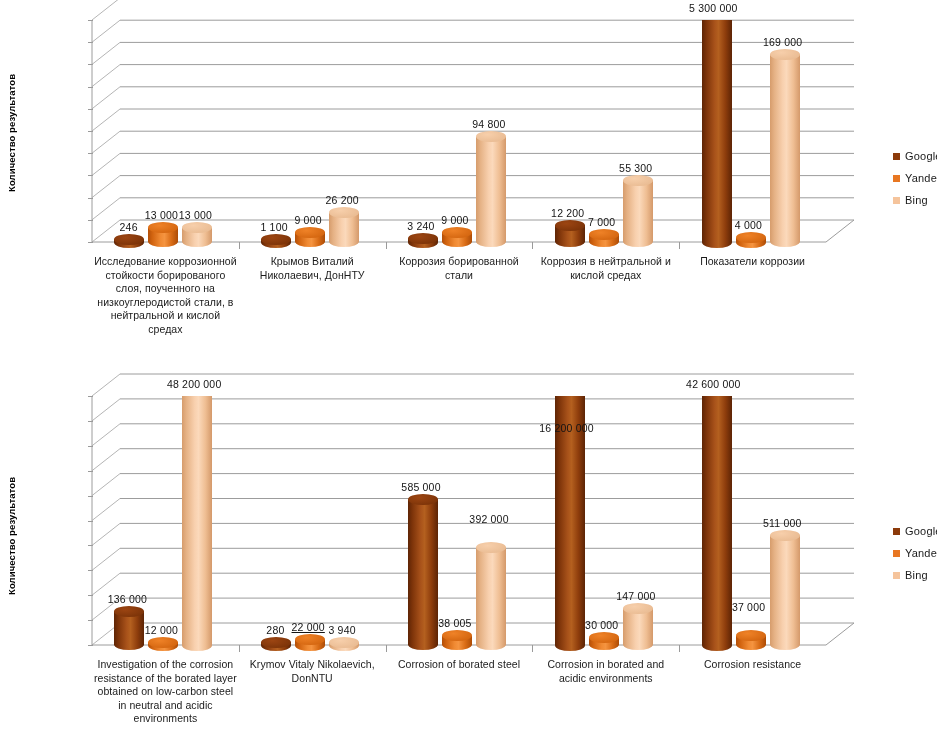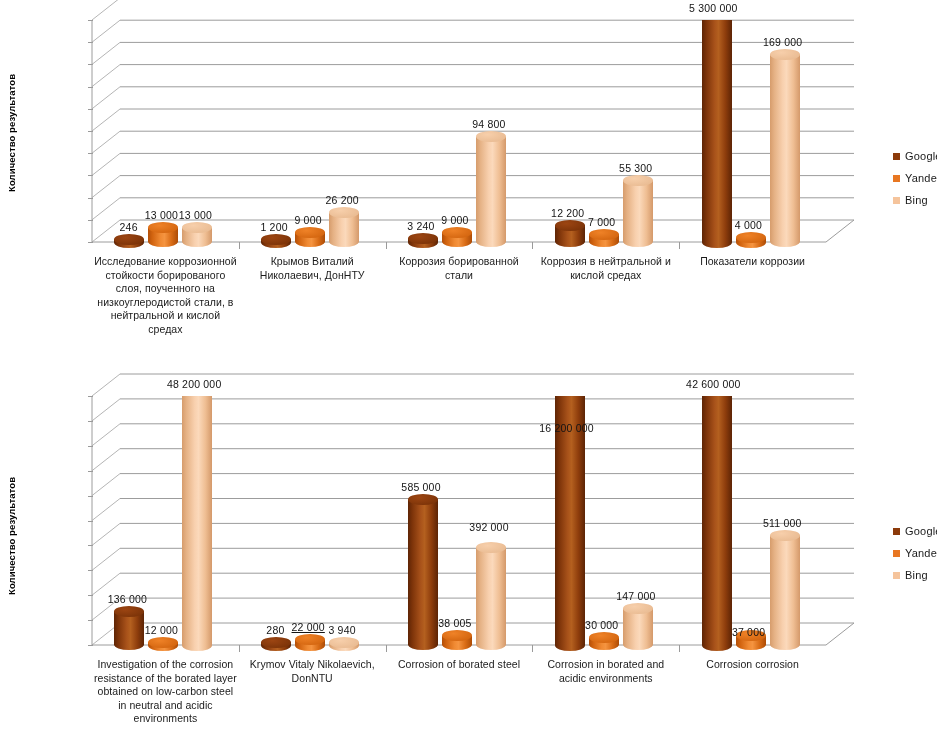--- a/index.html
+++ b/index.html
@@ -115,21 +115,21 @@
         <div class="body" style="height: 14.43px; background: linear-gradient(90deg, rgb(214, 156, 108) 0%, rgb(229, 177, 132) 14%, rgb(248, 208, 174) 42%, rgb(251, 217, 187) 55%, rgb(239, 190, 147) 78%, rgb(212, 153, 106) 100%);"></div>
         <div class="base" style="top: 8.93px; height: 11px; background: linear-gradient(90deg, rgb(214, 156, 108) 0%, rgb(229, 177, 132) 14%, rgb(248, 208, 174) 42%, rgb(251, 217, 187) 55%, rgb(239, 190, 147) 78%, rgb(212, 153, 106) 100%);"></div>
         <div class="cap" style="top: -5.5px; height: 11px; background: radial-gradient(at 38% 32%, rgb(247, 207, 171) 0%, rgb(233, 187, 146) 80%);"></div>
       </div>
       <div class="val-label" style="z-index: 40; left: 178.7px; top: 209.07px;">13 000</div>
       <div class="bar" style="left: 261.2px; top: 239px; width: 30px; height: 3px; z-index: 10;">
         <div class="body" style="height: 3px; background: linear-gradient(90deg, rgb(94, 37, 5) 0%, rgb(124, 51, 9) 14%, rgb(168, 82, 26) 42%, rgb(180, 96, 31) 55%, rgb(142, 61, 12) 78%, rgb(92, 36, 5) 100%);"></div>
         <div class="base" style="top: -2.5px; height: 11px; background: linear-gradient(90deg, rgb(94, 37, 5) 0%, rgb(124, 51, 9) 14%, rgb(168, 82, 26) 42%, rgb(180, 96, 31) 55%, rgb(142, 61, 12) 78%, rgb(92, 36, 5) 100%);"></div>
         <div class="cap" style="top: -5.5px; height: 11px; background: radial-gradient(at 38% 32%, rgb(156, 69, 18) 0%, rgb(123, 51, 8) 80%);"></div>
       </div>
-      <div class="val-label" style="z-index: 40; left: 260.45px; top: 220.5px;">1 200</div>
+      <div class="val-label" style="z-index: 40; left: 260.45px; top: 220.5px;">1 100</div>
       <div class="bar" style="left: 295.2px; top: 232.01px; width: 30px; height: 9.99px; z-index: 11;">
         <div class="body" style="height: 9.99px; background: linear-gradient(90deg, rgb(179, 79, 8) 0%, rgb(209, 99, 15) 14%, rgb(240, 138, 51) 42%, rgb(245, 148, 64) 55%, rgb(217, 108, 22) 78%, rgb(173, 76, 6) 100%);"></div>
         <div class="base" style="top: 4.49px; height: 11px; background: linear-gradient(90deg, rgb(179, 79, 8) 0%, rgb(209, 99, 15) 14%, rgb(240, 138, 51) 42%, rgb(245, 148, 64) 55%, rgb(217, 108, 22) 78%, rgb(173, 76, 6) 100%);"></div>
         <div class="cap" style="top: -5.5px; height: 11px; background: radial-gradient(at 38% 32%, rgb(239, 130, 39) 0%, rgb(211, 101, 15) 80%);"></div>
       </div>
       <div class="val-label" style="z-index: 40; left: 294.45px; top: 213.51px;">9 000</div>
       <div class="bar" style="left: 329.2px; top: 212.918px; width: 30px; height: 29.082px; z-index: 12;">
         <div class="body" style="height: 29.082px; background: linear-gradient(90deg, rgb(214, 156, 108) 0%, rgb(229, 177, 132) 14%, rgb(248, 208, 174) 42%, rgb(251, 217, 187) 55%, rgb(239, 190, 147) 78%, rgb(212, 153, 106) 100%);"></div>
         <div class="base" style="top: 23.582px; height: 11px; background: linear-gradient(90deg, rgb(214, 156, 108) 0%, rgb(229, 177, 132) 14%, rgb(248, 208, 174) 42%, rgb(251, 217, 187) 55%, rgb(239, 190, 147) 78%, rgb(212, 153, 106) 100%);"></div>
         <div class="cap" style="top: -5.5px; height: 11px; background: radial-gradient(at 38% 32%, rgb(247, 207, 171) 0%, rgb(233, 187, 146) 80%);"></div>
@@ -304,21 +304,21 @@
         <div class="body" style="height: 9.462px; background: linear-gradient(90deg, rgb(179, 79, 8) 0%, rgb(209, 99, 15) 14%, rgb(240, 138, 51) 42%, rgb(245, 148, 64) 55%, rgb(217, 108, 22) 78%, rgb(173, 76, 6) 100%);"></div>
         <div class="base" style="top: 3.962px; height: 11px; background: linear-gradient(90deg, rgb(179, 79, 8) 0%, rgb(209, 99, 15) 14%, rgb(240, 138, 51) 42%, rgb(245, 148, 64) 55%, rgb(217, 108, 22) 78%, rgb(173, 76, 6) 100%);"></div>
         <div class="cap" style="top: -5.5px; height: 11px; background: radial-gradient(at 38% 32%, rgb(239, 130, 39) 0%, rgb(211, 101, 15) 80%);"></div>
       </div>
       <div class="val-label" style="z-index: 40; left: 438.3px; top: 247.038px;">38 005</div>
       <div class="bar" style="left: 476px; top: 177.392px; width: 30px; height: 97.608px; z-index: 12;">
         <div class="body" style="height: 97.608px; background: linear-gradient(90deg, rgb(214, 156, 108) 0%, rgb(229, 177, 132) 14%, rgb(248, 208, 174) 42%, rgb(251, 217, 187) 55%, rgb(239, 190, 147) 78%, rgb(212, 153, 106) 100%);"></div>
         <div class="base" style="top: 92.108px; height: 11px; background: linear-gradient(90deg, rgb(214, 156, 108) 0%, rgb(229, 177, 132) 14%, rgb(248, 208, 174) 42%, rgb(251, 217, 187) 55%, rgb(239, 190, 147) 78%, rgb(212, 153, 106) 100%);"></div>
         <div class="cap" style="top: -5.5px; height: 11px; background: radial-gradient(at 38% 32%, rgb(247, 207, 171) 0%, rgb(233, 187, 146) 80%);"></div>
       </div>
-      <div class="val-label" style="z-index: 40; left: 469.35px; top: 151px; text-align: center;">392 000</div>
+      <div class="val-label" style="z-index: 40; left: 469.35px; top: 143px; text-align: center;">392 000</div>
       <div class="bar" style="left: 554.8px; top: 26px; width: 30px; height: 249px; z-index: 10;">
         <div class="body" style="height: 249px; background: linear-gradient(90deg, rgb(94, 37, 5) 0%, rgb(124, 51, 9) 14%, rgb(168, 82, 26) 42%, rgb(180, 96, 31) 55%, rgb(142, 61, 12) 78%, rgb(92, 36, 5) 100%);"></div>
         <div class="base" style="top: 243.5px; height: 11px; background: linear-gradient(90deg, rgb(94, 37, 5) 0%, rgb(124, 51, 9) 14%, rgb(168, 82, 26) 42%, rgb(180, 96, 31) 55%, rgb(142, 61, 12) 78%, rgb(92, 36, 5) 100%);"></div>
       </div>
       <div class="val-label" style="z-index: 40; left: 539.3px; top: 7.5px; margin-top: 44px;">16 200 000</div>
       <div class="bar" style="left: 588.8px; top: 267.53px; width: 30px; height: 7.47px; z-index: 11;">
         <div class="body" style="height: 7.47px; background: linear-gradient(90deg, rgb(179, 79, 8) 0%, rgb(209, 99, 15) 14%, rgb(240, 138, 51) 42%, rgb(245, 148, 64) 55%, rgb(217, 108, 22) 78%, rgb(173, 76, 6) 100%);"></div>
         <div class="base" style="top: 1.97px; height: 11px; background: linear-gradient(90deg, rgb(179, 79, 8) 0%, rgb(209, 99, 15) 14%, rgb(240, 138, 51) 42%, rgb(245, 148, 64) 55%, rgb(217, 108, 22) 78%, rgb(173, 76, 6) 100%);"></div>
         <div class="cap" style="top: -5.5px; height: 11px; background: radial-gradient(at 38% 32%, rgb(239, 130, 39) 0%, rgb(211, 101, 15) 80%);"></div>
       </div>
@@ -332,38 +332,38 @@
       <div class="bar" style="left: 701.6px; top: 26px; width: 30px; height: 249px; z-index: 10;">
         <div class="body" style="height: 249px; background: linear-gradient(90deg, rgb(94, 37, 5) 0%, rgb(124, 51, 9) 14%, rgb(168, 82, 26) 42%, rgb(180, 96, 31) 55%, rgb(142, 61, 12) 78%, rgb(92, 36, 5) 100%);"></div>
         <div class="base" style="top: 243.5px; height: 11px; background: linear-gradient(90deg, rgb(94, 37, 5) 0%, rgb(124, 51, 9) 14%, rgb(168, 82, 26) 42%, rgb(180, 96, 31) 55%, rgb(142, 61, 12) 78%, rgb(92, 36, 5) 100%);"></div>
       </div>
       <div class="val-label" style="z-index: 40; left: 686.1px; top: 7.5px;">42 600 000</div>
       <div class="bar" style="left: 735.6px; top: 265.787px; width: 30px; height: 9.213px; z-index: 11;">
         <div class="body" style="height: 9.213px; background: linear-gradient(90deg, rgb(179, 79, 8) 0%, rgb(209, 99, 15) 14%, rgb(240, 138, 51) 42%, rgb(245, 148, 64) 55%, rgb(217, 108, 22) 78%, rgb(173, 76, 6) 100%);"></div>
         <div class="base" style="top: 3.713px; height: 11px; background: linear-gradient(90deg, rgb(179, 79, 8) 0%, rgb(209, 99, 15) 14%, rgb(240, 138, 51) 42%, rgb(245, 148, 64) 55%, rgb(217, 108, 22) 78%, rgb(173, 76, 6) 100%);"></div>
         <div class="cap" style="top: -5.5px; height: 11px; background: radial-gradient(at 38% 32%, rgb(239, 130, 39) 0%, rgb(211, 101, 15) 80%);"></div>
       </div>
-      <div class="val-label" style="z-index: 40; left: 731.9px; top: 256px; text-align: center;">37 000</div>
+      <div class="val-label" style="z-index: 40; left: 731.9px; top: 231px; text-align: center;">37 000</div>
       <div class="bar" style="left: 769.6px; top: 165.191px; width: 30px; height: 109.809px; z-index: 12;">
         <div class="body" style="height: 109.809px; background: linear-gradient(90deg, rgb(214, 156, 108) 0%, rgb(229, 177, 132) 14%, rgb(248, 208, 174) 42%, rgb(251, 217, 187) 55%, rgb(239, 190, 147) 78%, rgb(212, 153, 106) 100%);"></div>
         <div class="base" style="top: 104.309px; height: 11px; background: linear-gradient(90deg, rgb(214, 156, 108) 0%, rgb(229, 177, 132) 14%, rgb(248, 208, 174) 42%, rgb(251, 217, 187) 55%, rgb(239, 190, 147) 78%, rgb(212, 153, 106) 100%);"></div>
         <div class="cap" style="top: -5.5px; height: 11px; background: radial-gradient(at 38% 32%, rgb(247, 207, 171) 0%, rgb(233, 187, 146) 80%);"></div>
       </div>
       <div class="val-label" style="z-index: 40; left: 762.95px; top: 146.691px;">511 000</div>
     </div>
   <div id="cats-bottom">
       <div class="cat-tick" style="left: 238.8px; top: 275px; height: 7px;"></div>
       <div class="cat-tick" style="left: 385.6px; top: 275px; height: 7px;"></div>
       <div class="cat-tick" style="left: 532.4px; top: 275px; height: 7px;"></div>
       <div class="cat-tick" style="left: 679.2px; top: 275px; height: 7px;"></div>
       <div class="cat-label" style="left: 94px; width: 142.8px; top: 288px;">Investigation of the corrosion resistance of the borated layer obtained on low-carbon steel in neutral and acidic environments</div>
       <div class="cat-label" style="left: 240.8px; width: 142.8px; top: 288px;">Krymov Vitaly Nikolaevich, DonNTU</div>
       <div class="cat-label" style="left: 387.6px; width: 142.8px; top: 288px;">Corrosion of borated steel</div>
       <div class="cat-label" style="left: 534.4px; width: 142.8px; top: 288px;">Corrosion in borated and acidic environments</div>
-      <div class="cat-label" style="left: 681.2px; width: 142.8px; top: 288px;">Corrosion corrosion</div>
+      <div class="cat-label" style="left: 681.2px; width: 142.8px; top: 288px;">Corrosion resistance</div>
     </div>
   <div class="legend" id="legend-bottom" style="left:893px;top:155px;">
       <div class="legend-item">
         <span class="legend-swatch" style="background: rgb(140, 58, 10);"></span>
         <span class="legend-text">Google</span>
       </div>
       <div class="legend-item">
         <span class="legend-swatch" style="background: rgb(232, 119, 34);"></span>
         <span class="legend-text">Yandex</span>
       </div>

